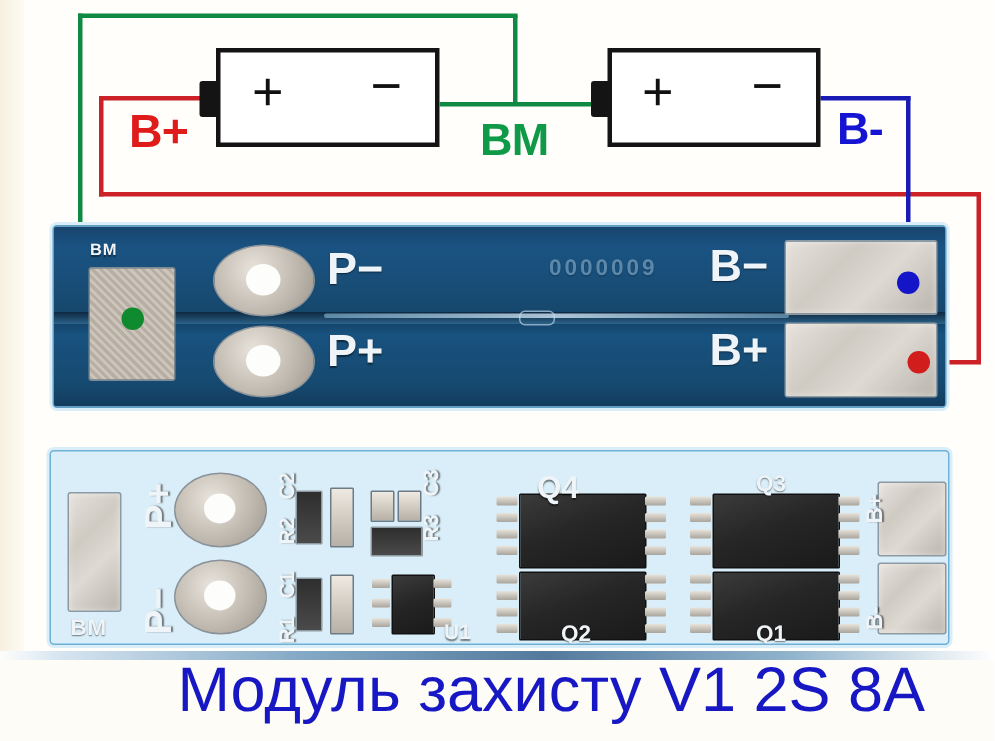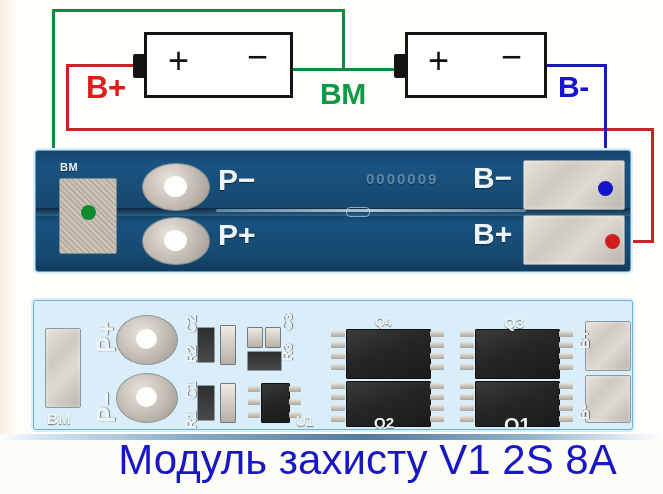--- a/index.html
+++ b/index.html
@@ -310,21 +310,21 @@
 
     <div class="ic" style="left:312px; top:28px; width:83px; height:48px;"></div>
     <div class="pin" style="left:297px; top:30px; width:14px; height:6px;"></div>
     <div class="pin" style="left:297px; top:41px; width:14px; height:6px;"></div>
     <div class="pin" style="left:297px; top:52px; width:14px; height:6px;"></div>
     <div class="pin" style="left:297px; top:63px; width:14px; height:6px;"></div>
     <div class="pin" style="left:396px; top:30px; width:14px; height:6px;"></div>
     <div class="pin" style="left:396px; top:41px; width:14px; height:6px;"></div>
     <div class="pin" style="left:396px; top:52px; width:14px; height:6px;"></div>
     <div class="pin" style="left:396px; top:63px; width:14px; height:6px;"></div>
-    <div class="silk" style="left:341px; top:14px; font-size:13px;">Q4</div>
+    <div class="silk" style="left:324px; top:14px; font-size:21px;">Q4</div>
 
     <div class="ic" style="left:441px; top:28px; width:83px; height:48px;"></div>
     <div class="pin" style="left:426px; top:30px; width:14px; height:6px;"></div>
     <div class="pin" style="left:426px; top:41px; width:14px; height:6px;"></div>
     <div class="pin" style="left:426px; top:52px; width:14px; height:6px;"></div>
     <div class="pin" style="left:426px; top:63px; width:14px; height:6px;"></div>
     <div class="pin" style="left:525px; top:30px; width:14px; height:6px;"></div>
     <div class="pin" style="left:525px; top:41px; width:14px; height:6px;"></div>
     <div class="pin" style="left:525px; top:52px; width:14px; height:6px;"></div>
     <div class="pin" style="left:525px; top:63px; width:14px; height:6px;"></div>
@@ -343,21 +343,21 @@
 
     <div class="ic" style="left:441px; top:80px; width:83px; height:44px;"></div>
     <div class="pin" style="left:426px; top:82px; width:14px; height:6px;"></div>
     <div class="pin" style="left:426px; top:93px; width:14px; height:6px;"></div>
     <div class="pin" style="left:426px; top:104px; width:14px; height:6px;"></div>
     <div class="pin" style="left:426px; top:115px; width:14px; height:6px;"></div>
     <div class="pin" style="left:525px; top:82px; width:14px; height:6px;"></div>
     <div class="pin" style="left:525px; top:93px; width:14px; height:6px;"></div>
     <div class="pin" style="left:525px; top:104px; width:14px; height:6px;"></div>
     <div class="pin" style="left:525px; top:115px; width:14px; height:6px;"></div>
-    <div class="silk" style="left:470px; top:114px; font-size:20px;">Q1</div>
+    <div class="silk" style="left:470px; top:114px; font-size:15px;">Q1</div>
 
     <div class="pad-rect" style="left:551px; top:20px; width:44px; height:48px;"></div>
     <div class="pad-rect" style="left:551px; top:74px; width:44px; height:46px;"></div>
     <div class="silk silk-rot" style="left:542px; top:48px; font-size:15px;">B+</div>
     <div class="silk silk-rot" style="left:542px; top:119px; font-size:15px;">B-</div>
   </div>
 
   <div class="caption-bar"></div>
   <div class="caption">Модуль захисту V1  2S 8A</div>
 

